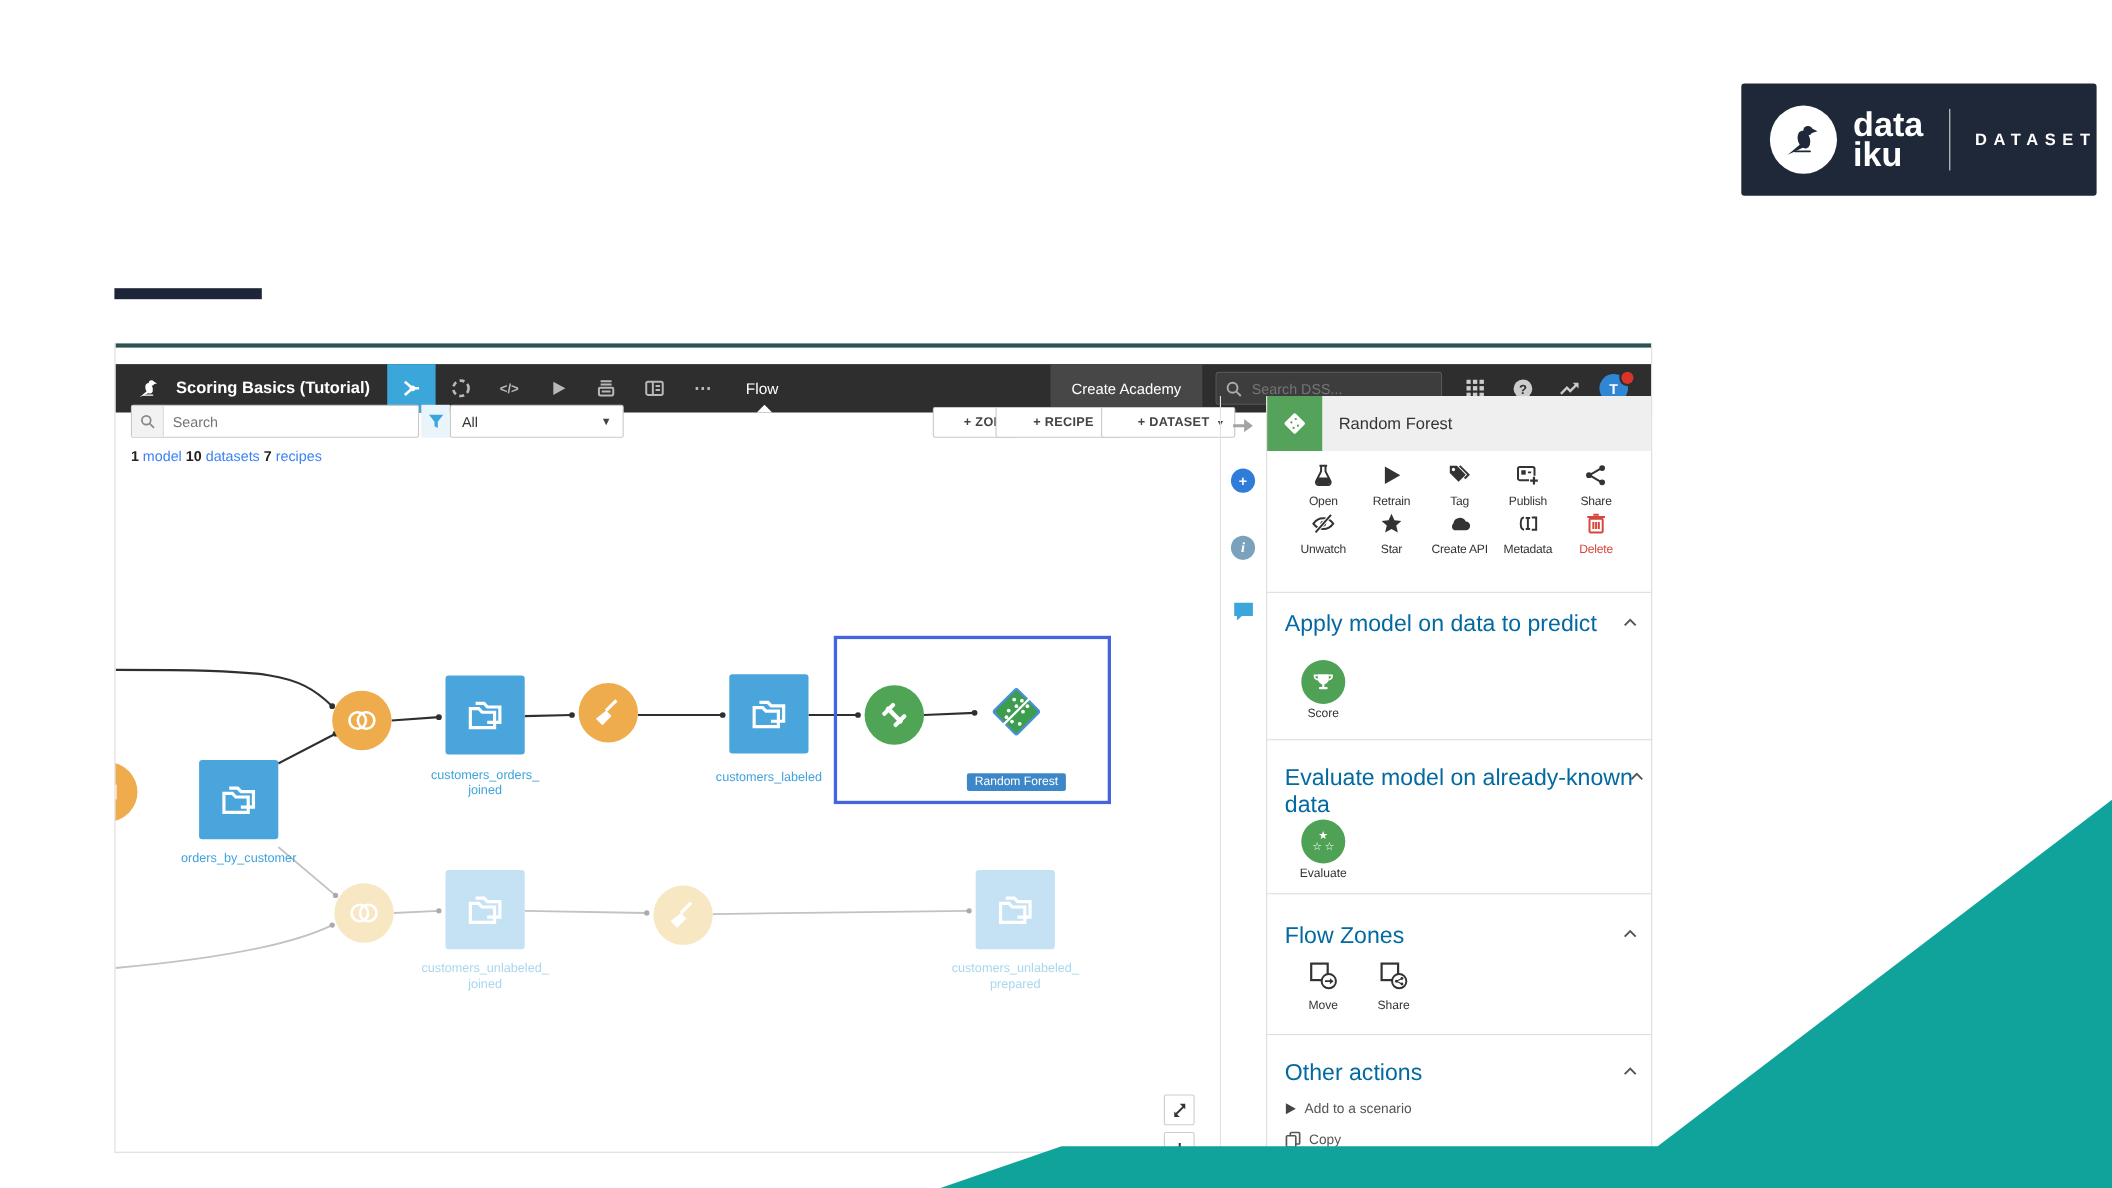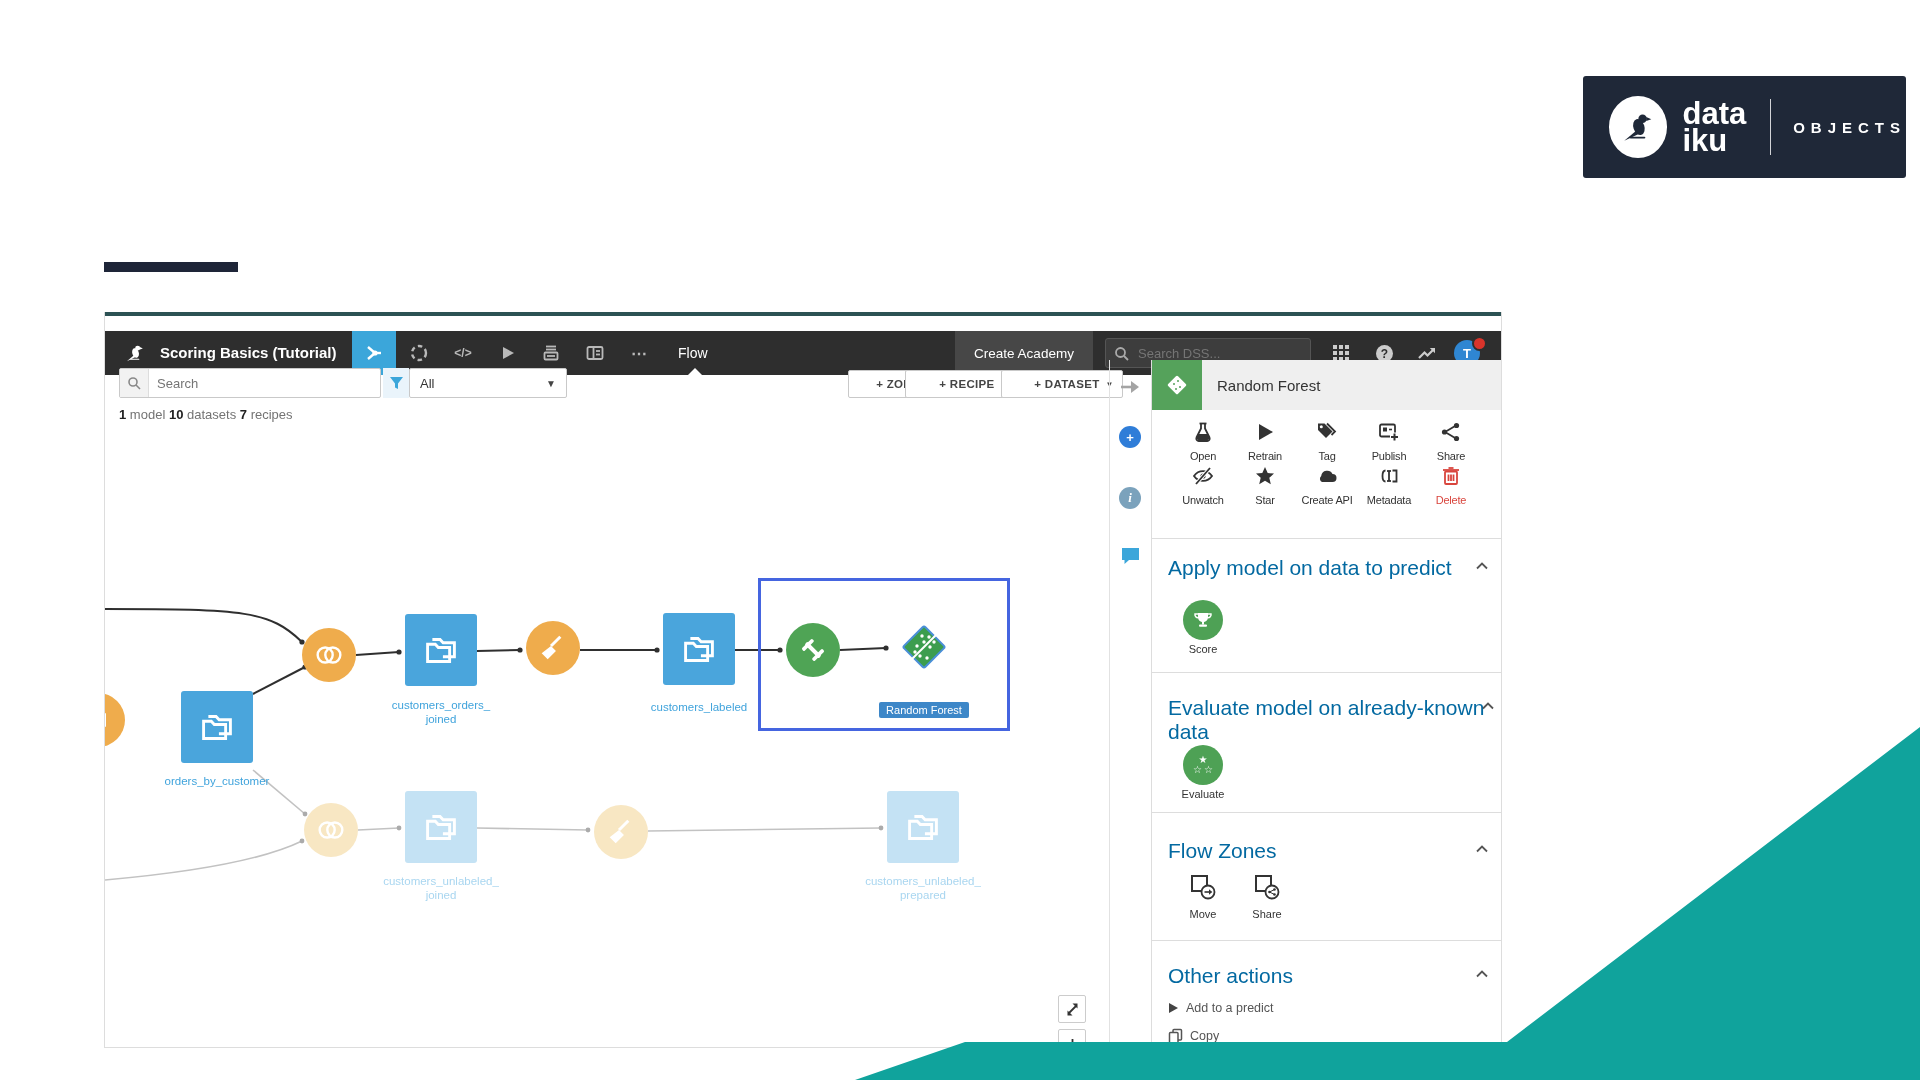--- a/index.html
+++ b/index.html
@@ -52,21 +52,21 @@
                   display:flex;align-items:center;justify-content:center;}
   .tb-search input{border:none;outline:none;font-size:13px;color:#999;width:200px;padding-left:8px;
                    font-family:"Liberation Sans",sans-serif;}
   .tb-funnel{left:278px;top:56px;width:26px;height:30px;background:#EAF4FB;display:flex;
              align-items:center;justify-content:center;}
   .tb-all{left:304px;top:56px;width:158px;height:30px;border:1px solid #C9C9C9;border-radius:2px;
           background:#fff;display:flex;align-items:center;justify-content:space-between;
           padding:0 10px;box-sizing:border-box;font-size:13px;color:#333;}
   .counts{left:14px;top:95px;font-size:13px;color:#222;}
   .counts b{font-weight:bold;color:#222;}
-  .counts .w{color:#737373;}
+  .counts .w{color:#3b82f6;}
   .btn{top:58px;height:26px;border:1px solid #C9C9C9;border-radius:2px;background:#fff;color:#444;
        font-size:11.5px;font-weight:bold;display:flex;align-items:center;justify-content:center;
        letter-spacing:.3px;padding-left:24px;}
 
   
   .canvas-edge{left:1004px;top:48px;width:1px;height:687px;background:#e2e2e2;}
   .node-sq{width:72px;height:72px;border-radius:3px;display:flex;align-items:center;justify-content:center;z-index:3;}
   .node-ci{width:54px;height:54px;border-radius:50%;display:flex;align-items:center;justify-content:center;z-index:3;}
   .blue{background:#4AA5DC;} .blue-f{background:#C4E2F4;}
   .orng{background:#EFAC4C;} .orng-f{background:#F8E7C3;}
@@ -145,21 +145,21 @@
     <div class="logo-circle">
       <svg width="44" height="44" fill="#1F2838">
           <use href="#sym-bird"></use>
         </svg>
     </div>
     <div class="logo-words">
       <div>data</div>
       <div>iku</div>
     </div>
     <div class="logo-div"></div>
-    <div class="logo-academy">OBJECTS</div>
+    <div class="logo-academy">DATASET</div>
   </div>
 
   <div id="app" class="abs">
     <div class="abs topstrip"></div>
 
     <div class="abs navbar">
       <svg class="abs" style="left:17px;top:9px" width="26" height="26" fill="#fff">
           <use href="#sym-bird"></use>
         </svg>
       <div class="abs nav-title">Scoring Basics (Tutorial)</div>
@@ -640,21 +640,21 @@
       <div class="abs pdiv" style="top:580px"></div>
 
       <div class="abs sec-h" style="top:604px">Other actions</div>
       <svg class="abs chev" style="left:324px;top:610px">
           <use href="#sym-chev"></use>
         </svg>
       <div class="abs olink" style="top:641px">
         <svg width="11" height="12">
             <polygon points="1,1 10,6 1,11" fill="#444"></polygon>
           </svg>
-        <span>Add to a predict</span>
+        <span>Add to a scenario</span>
       </div>
       <div class="abs olink" style="top:668px">
         <svg width="15" height="16">
           <rect x="5" y="1.5" width="8.5" height="10.5" rx="1" fill="none" stroke="#555" stroke-width="1.5"></rect>
           <rect x="1.5" y="4.5" width="8.5" height="10.5" rx="1" fill="#fff" stroke="#555" stroke-width="1.5"></rect>
         </svg>
         <span>Copy</span>
       </div>
     </div>
   </div>

